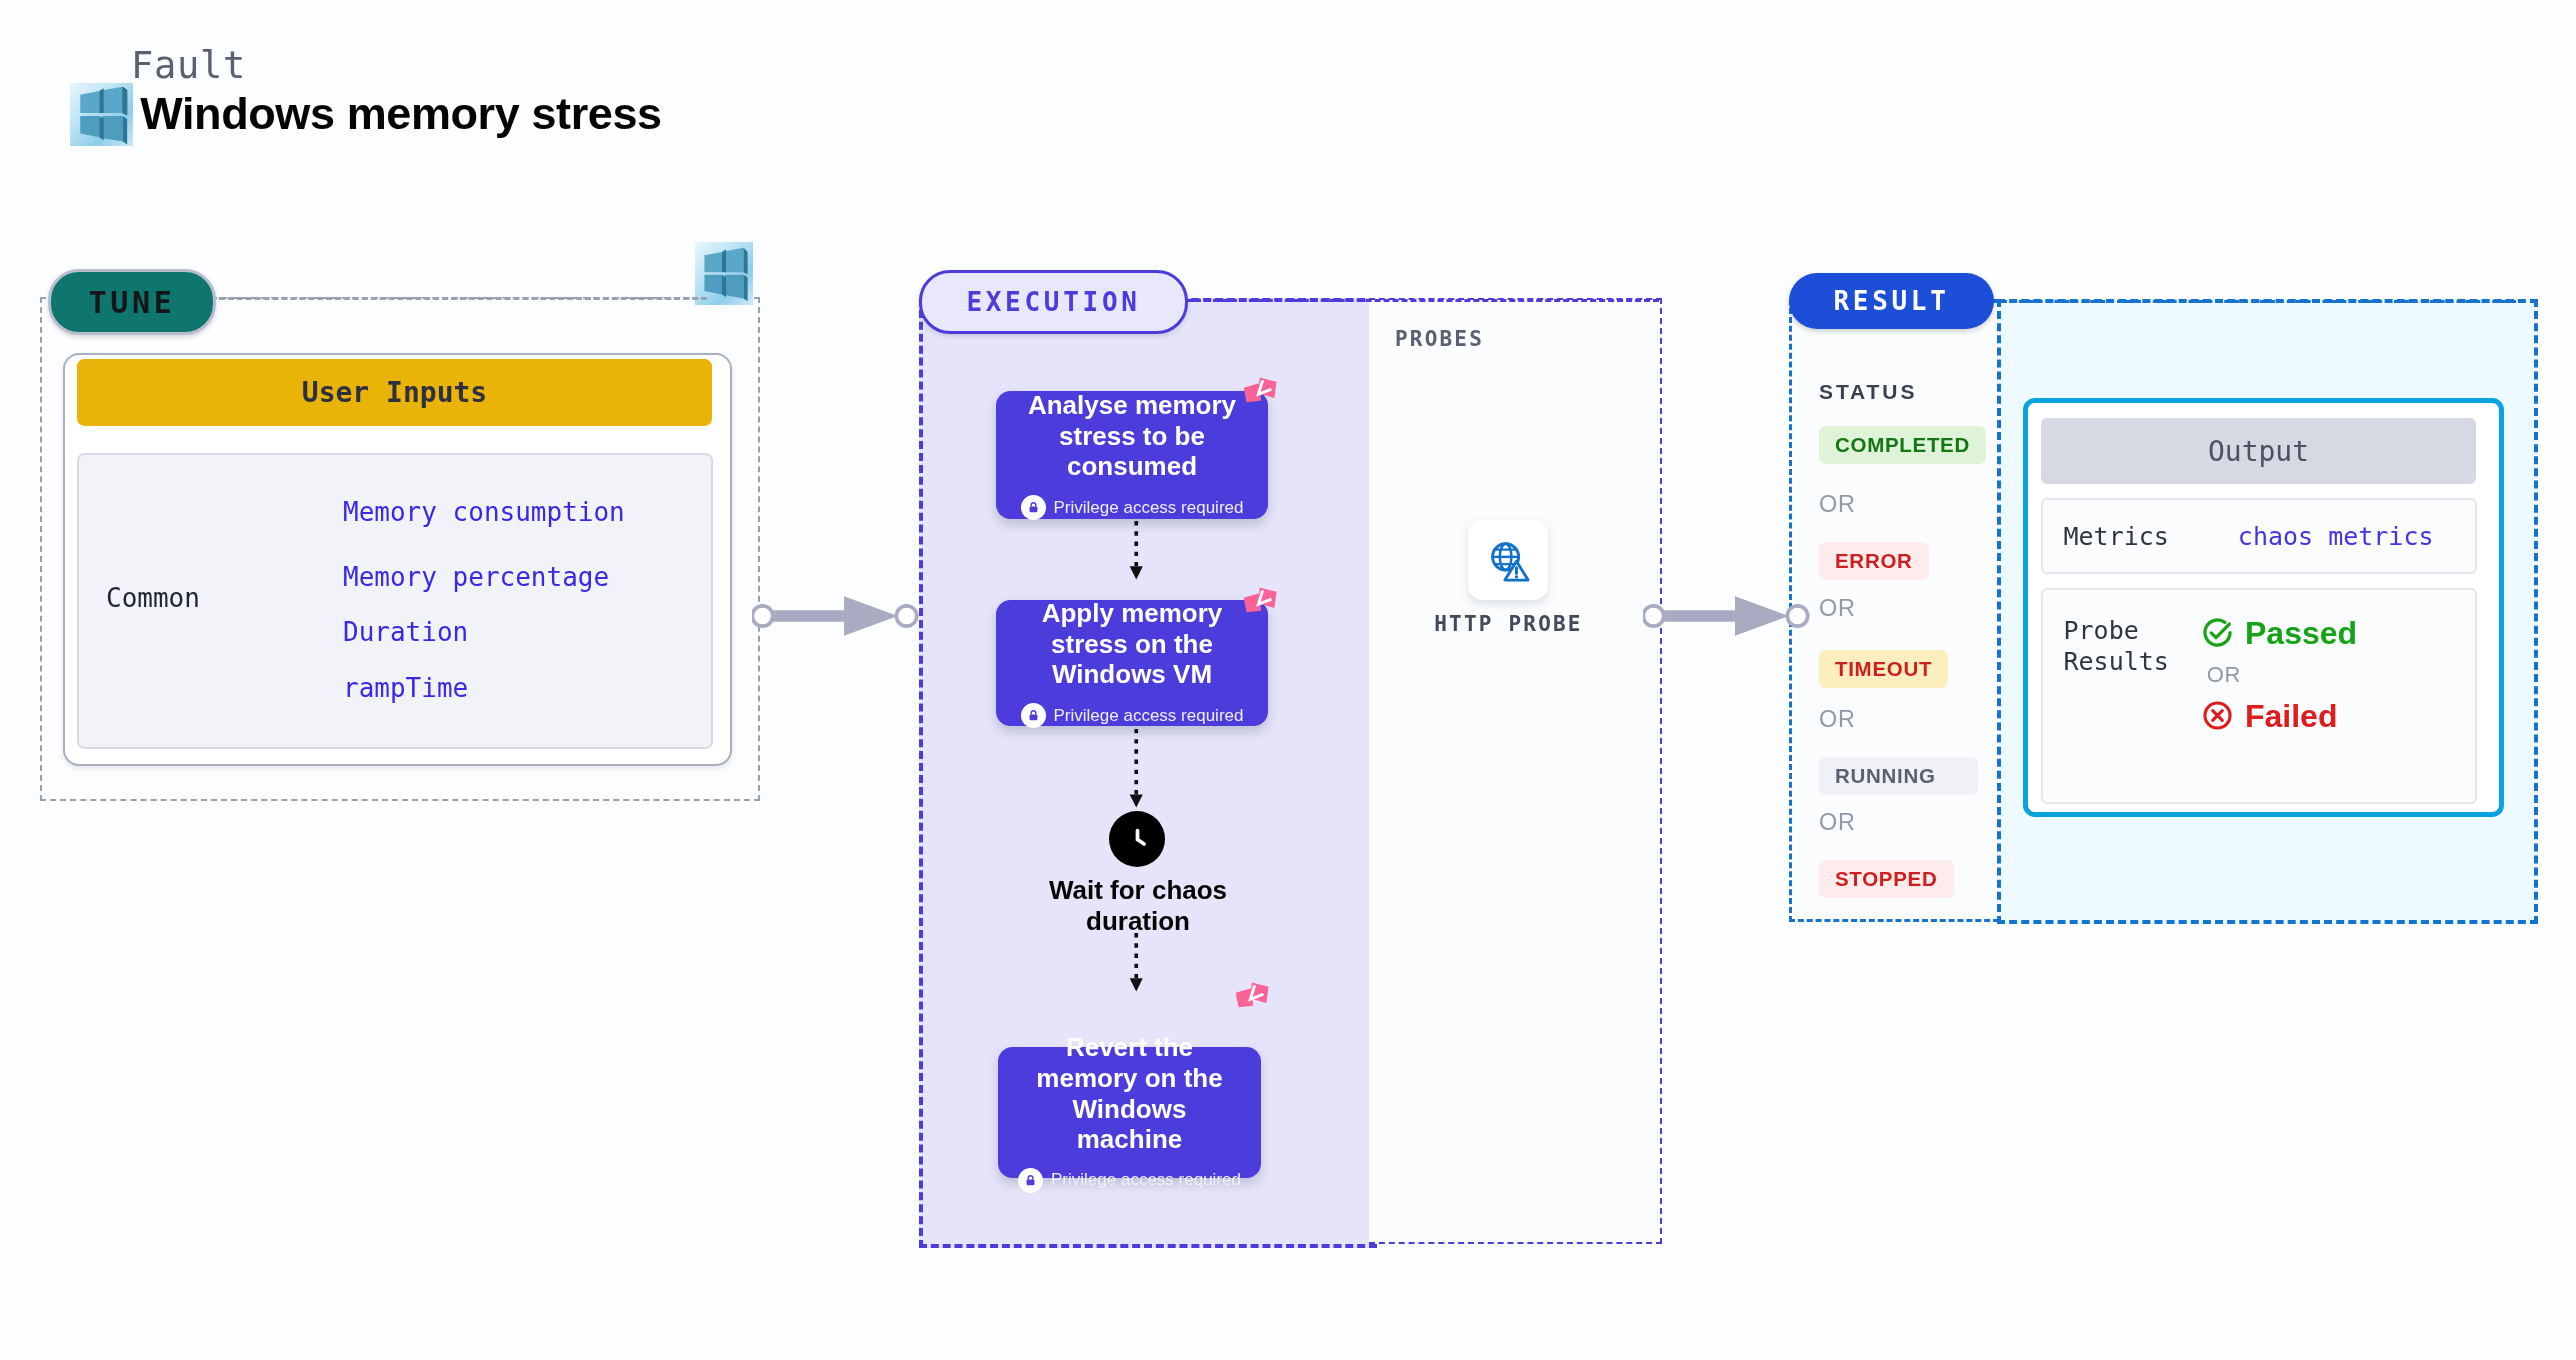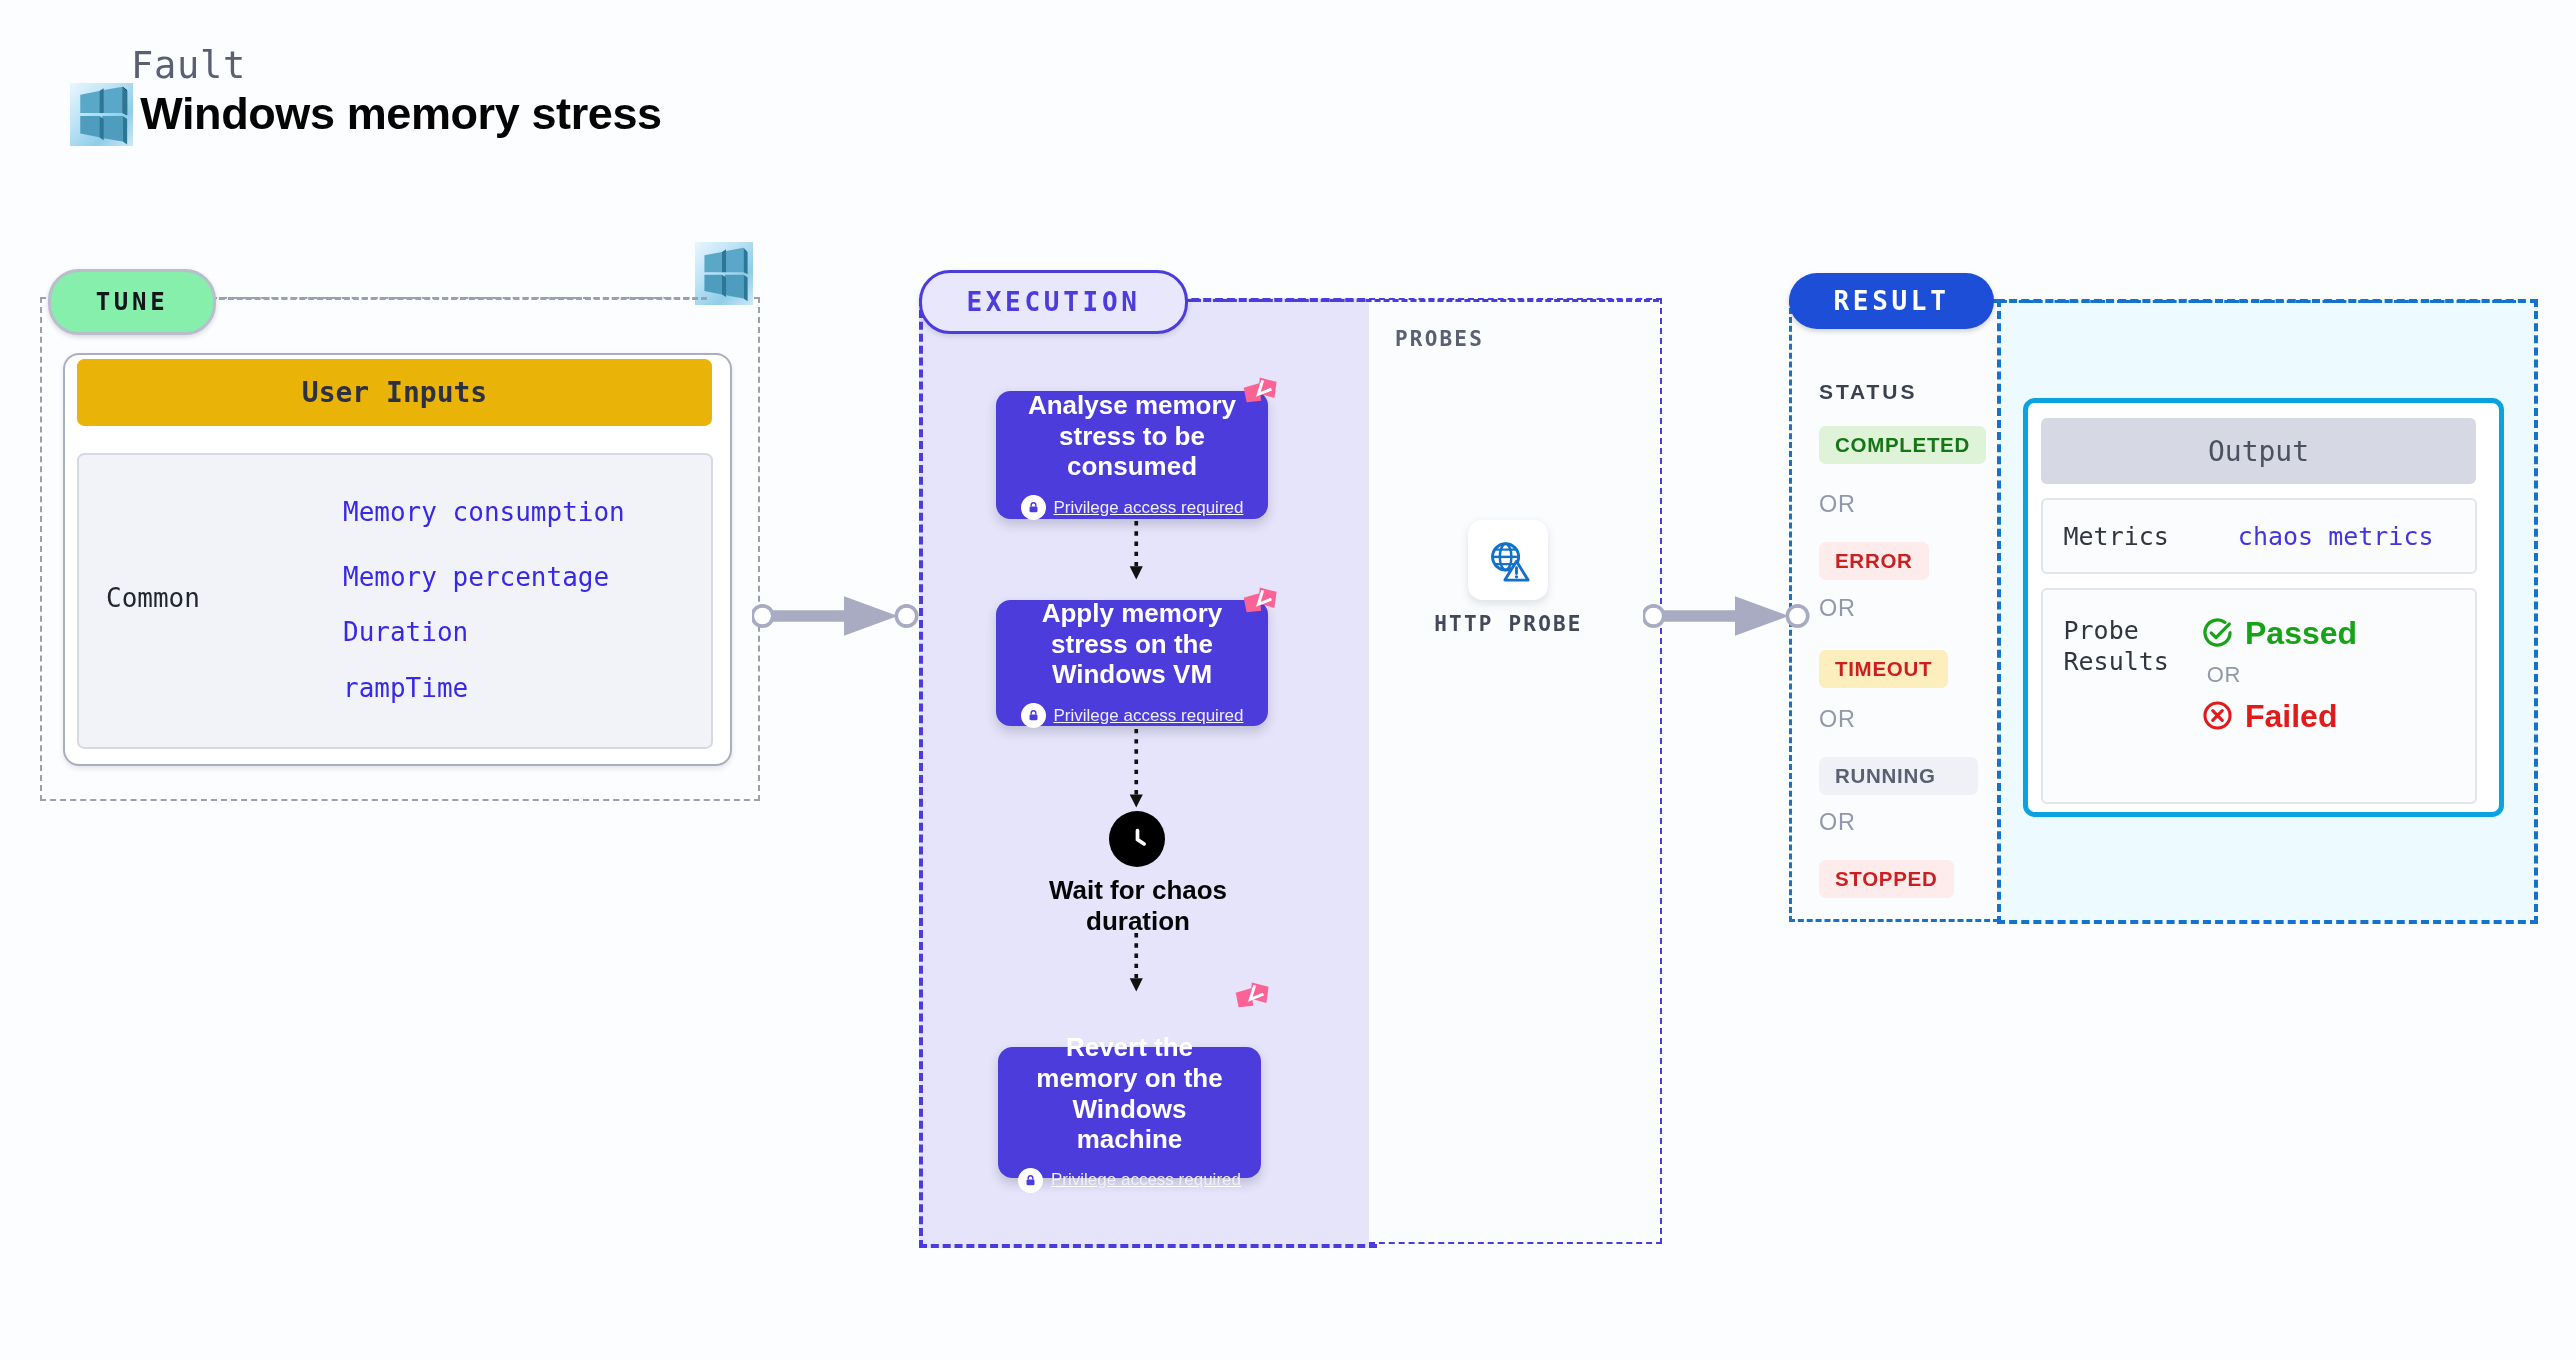--- a/index.html
+++ b/index.html
@@ -33,22 +33,22 @@
   .winlogo svg{position:relative;display:block;}
 
   
   .badge{
     position:absolute;display:flex;align-items:center;justify-content:center;
     font-family:"DejaVu Sans Mono", monospace;font-weight:bold;
     letter-spacing:3.7px;z-index:8;
   }
   #tune-badge{
     left:48px;top:269px;width:162px;height:60px;
-    border:3.7px solid #b9bdcc;border-radius:31px;background:#86efac;
-    color:#14161c;font-size:24px;
+    border:3.7px solid #b9bdcc;border-radius:31px;background:#0f766e;
+    color:#14161c;font-size:30px;
     box-shadow:0 2.2px 5.1px rgba(40,44,63,.18);
   }
   #execution-badge{
     left:919px;top:270px;width:263px;height:58px;
     border:3.7px solid #4b3cdb;border-radius:31px;background:#e8e7fc;
     color:#4b3cdb;font-size:26px;
     box-shadow:0 2.2px 5.1px rgba(40,44,63,.16);
   }
   #result-badge{
     left:1789px;top:273px;width:205px;height:56px;
@@ -111,21 +111,21 @@
     position:absolute;background:#4b3cdb;border-radius:14.6px;
     box-shadow:0 5.1px 10.2px rgba(40,44,63,.20);
     display:flex;flex-direction:column;align-items:center;justify-content:center;
     color:#ffffff;z-index:4;
   }
   .exec-title{
     font-size:26px;font-weight:bold;line-height:1.18;text-align:center;
     padding:0 20.5px;
   }
   .priv-row{
-    display:flex;align-items:center;gap:8px;margin-top:13px;text-decoration:underline;
+    display:flex;align-items:center;gap:8px;margin-top:13px;
   }
   .priv-lock{
     width:25px;height:25px;border-radius:50%;background:#ffffff;
     display:flex;align-items:center;justify-content:center;
   }
   .priv-text{font-size:17px;color:#f0eefd;}
 
   .litmus-badge{position:absolute;z-index:6;}
 
   .dot-arrow{position:absolute;z-index:3;}

